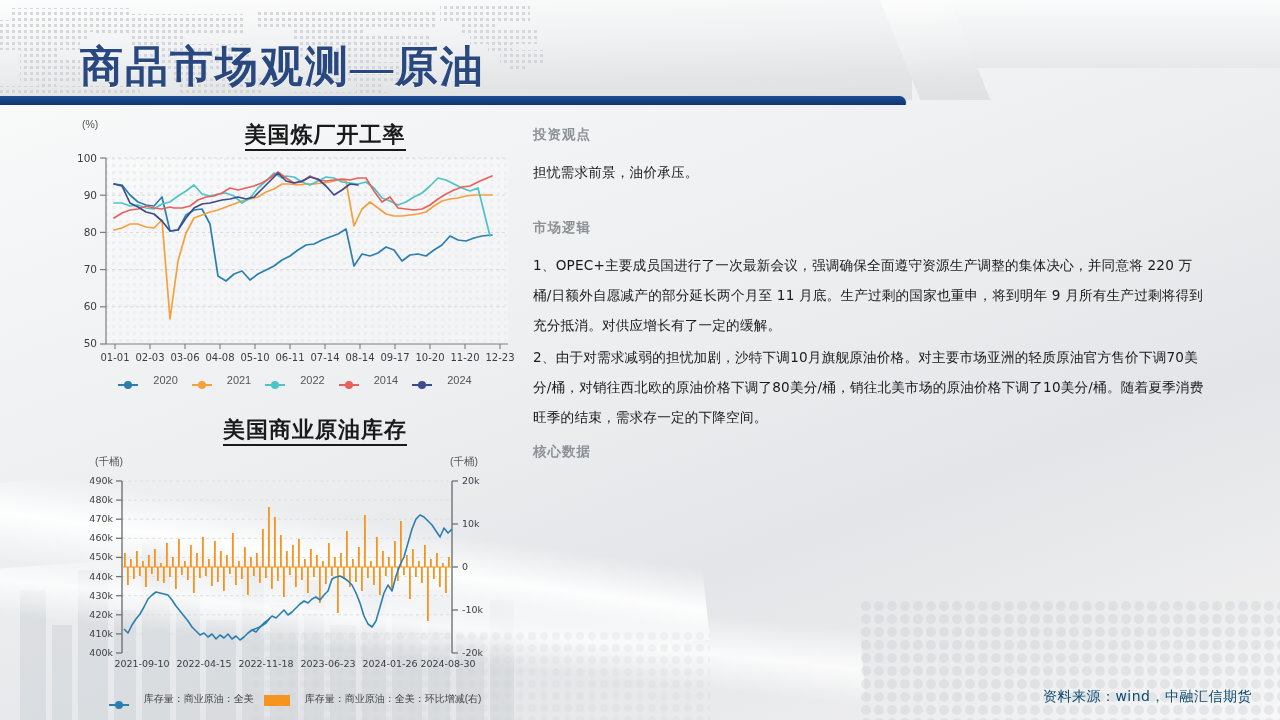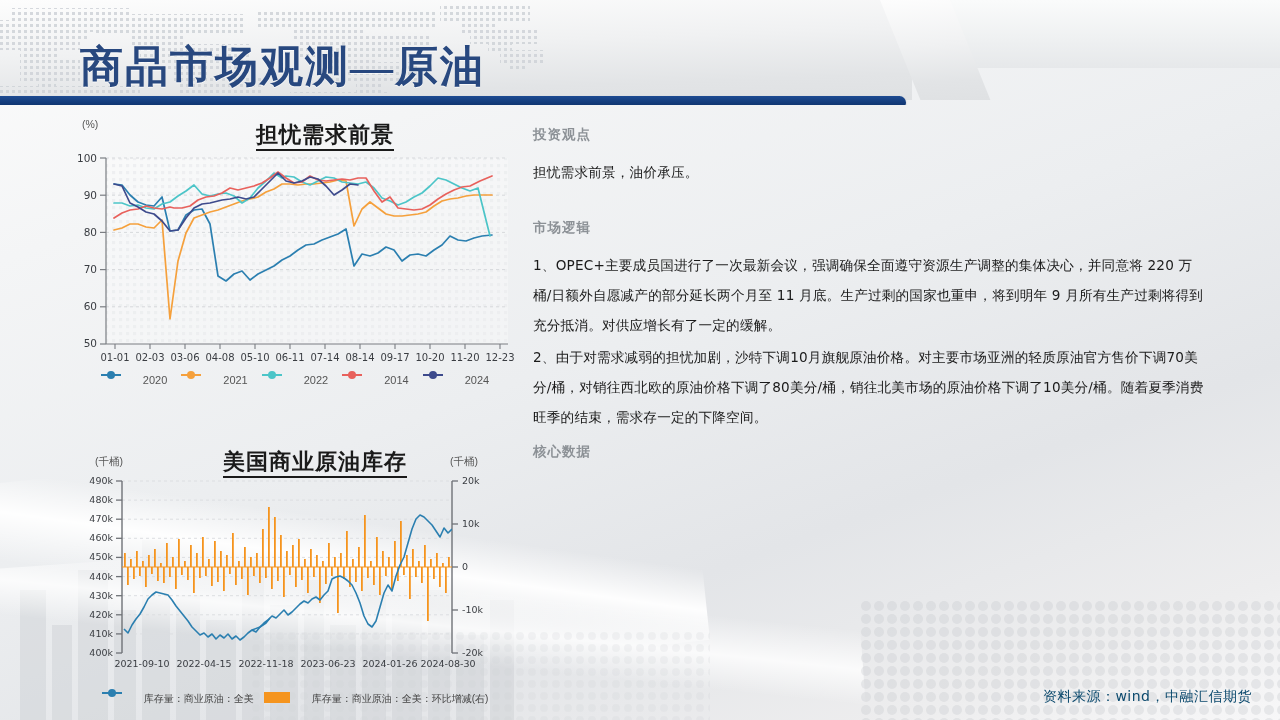--- a/index.html
+++ b/index.html
@@ -46,21 +46,21 @@
   .left-col{position:absolute;left:70px;top:122px;width:450px;height:595px;}
   .chart-title{text-align:center;font-family:"Liberation Serif","DejaVu Serif",serif;
     font-size:22px;font-weight:700;color:#1a1a1a;letter-spacing:1px;
     border-bottom:2px solid #1a1a1a;display:inline-block;padding-bottom:1px;line-height:1.2;}
   .chart-title-wrap{text-align:center;}
   .chart1-box{position:absolute;left:0;top:0;width:450px;height:280px;}
   .chart2-box{position:absolute;left:0;top:295px;width:450px;height:300px;}
   .axis-unit{position:absolute;font-size:10.5px;color:#555;}
   .legend-row{display:flex;justify-content:center;align-items:center;gap:14px;
     font-size:11px;color:#555;}
-  .legend-item{display:flex;align-items:flex-start;gap:22px;}
+  .legend-item{display:flex;align-items:flex-end;gap:15px;}
   .legend-line{width:20px;height:2px;position:relative;}
   .legend-line::after{content:"";position:absolute;left:6px;top:-3px;width:8px;height:8px;border-radius:50%;background:inherit;}
   .legend2-row{display:flex;justify-content:center;align-items:center;gap:10px;font-size:10px;color:#444;}
   .legend2-swatch{width:26px;height:11px;background:#f5941e;}
 
   
   .right-col{position:absolute;left:533px;top:126px;width:676px;}
   .sec-head{font-size:13.5px;color:#8c9196;font-weight:700;letter-spacing:1px;margin:0 0 13px 0;
     font-family:"DejaVu Sans","Liberation Sans",sans-serif;}
   .body-line{font-size:13.6px;color:#1a1a1a;line-height:30px;margin:0;letter-spacing:.2px;
@@ -148,21 +148,21 @@
   </svg>
   <div class="slide-title">商品市场观测—原油</div>
 
   <div class="navy-bar"></div>
 </div>
 
 <div class="left-col">
 
   <div class="chart1-box">
     <div class="chart-title-wrap" style="margin-left:60px;">
-      <div class="chart-title">担忧需求前景</div>
+      <div class="chart-title">美国炼厂开工率</div>
     </div>
     <div class="axis-unit" style="left:12px;top:-4px;">(%)</div>
 
     <svg width="450" height="228" viewBox="0 0 450 228" style="position:absolute;left:0;top:28px;">
       <defs>
         <pattern id="c1dots" width="7" height="7" patternUnits="userSpaceOnUse">
           <rect width="3.2" height="3.2" fill="#e2e4e7"></rect>
         </pattern>
         <clipPath id="c1clip">
             <rect x="36" y="8" width="402" height="186"></rect>
@@ -260,21 +260,21 @@
         <span>2014</span>
       </span>
       <span class="legend-item">
         <span class="legend-line" style="background:#3d4a8c"></span>
         <span>2024</span>
       </span>
     </div>
   </div>
 
   <div class="chart2-box">
-    <div class="chart-title-wrap" style="margin-left:40px;margin-top:32px;">
+    <div class="chart-title-wrap" style="margin-left:40px;">
       <div class="chart-title">美国商业原油库存</div>
     </div>
     <div class="axis-unit" style="left:25px;top:38px;">(千桶)</div>
     <div class="axis-unit" style="left:380px;top:38px;">(千桶)</div>
 
     <svg width="450" height="212" viewBox="0 0 450 212" style="position:absolute;left:0;top:56px;">
       <defs>
         <clipPath id="c2clip">
             <rect x="52" y="8" width="330" height="172"></rect>
           </clipPath>

